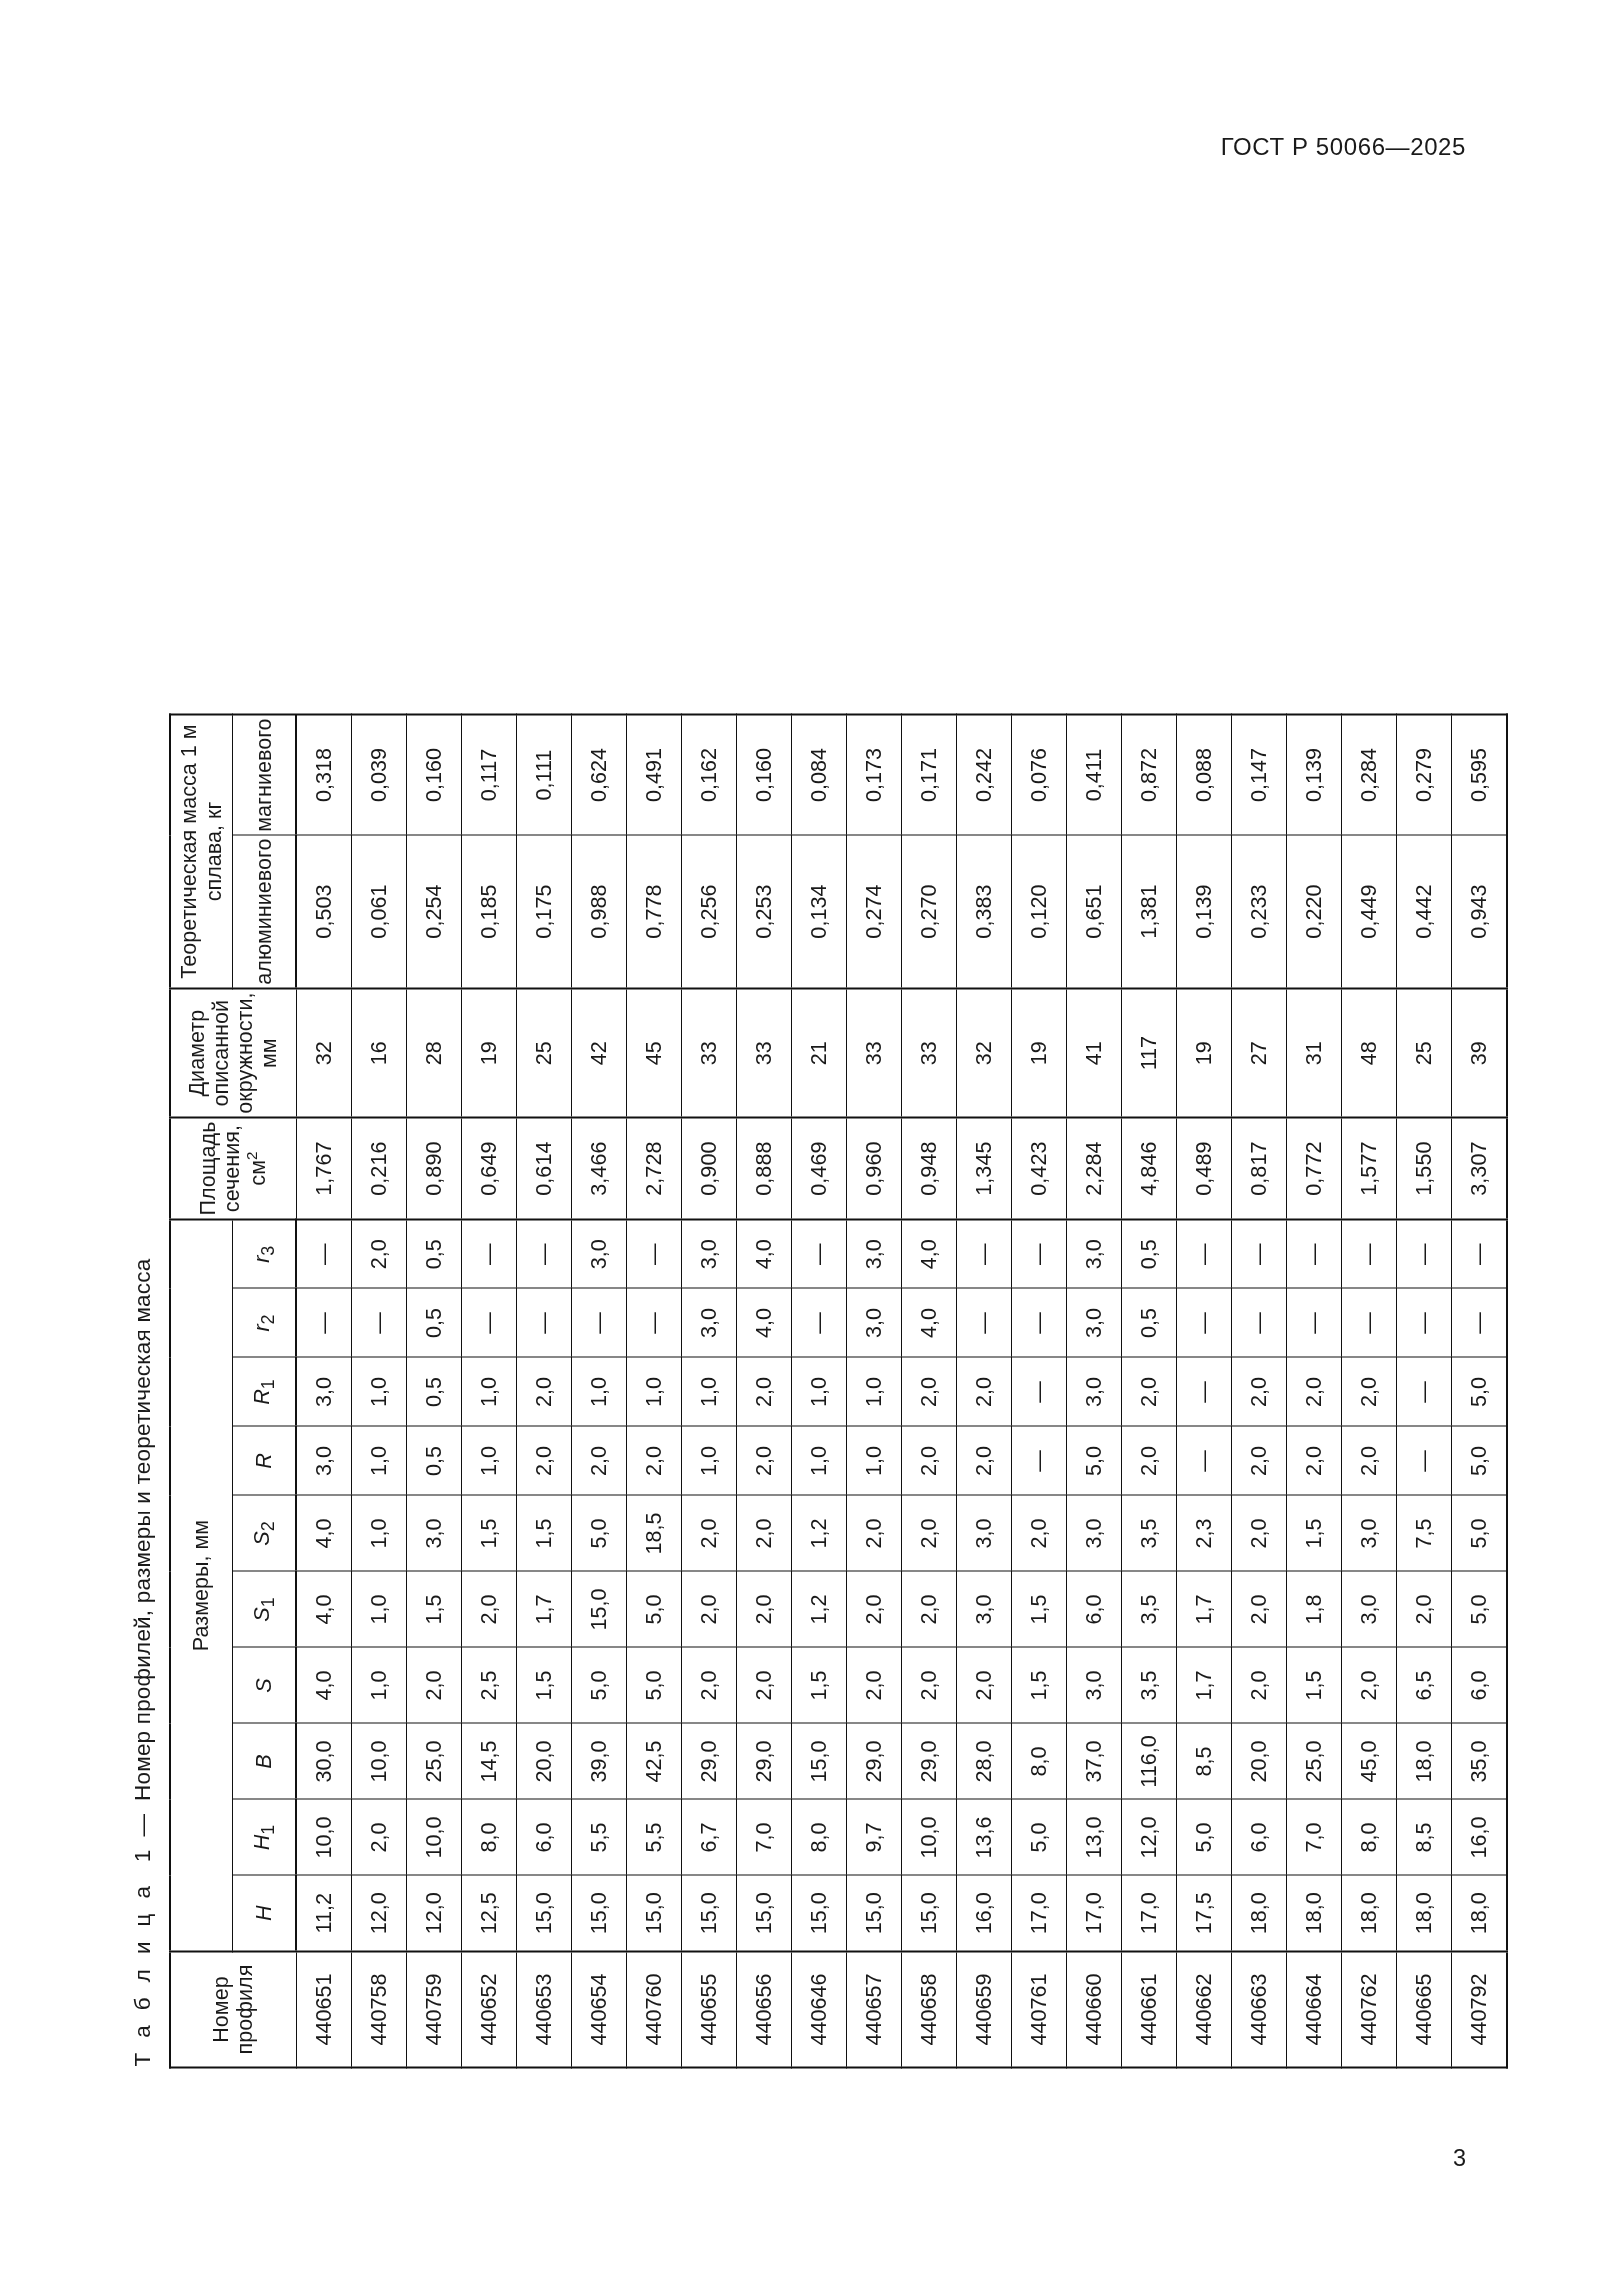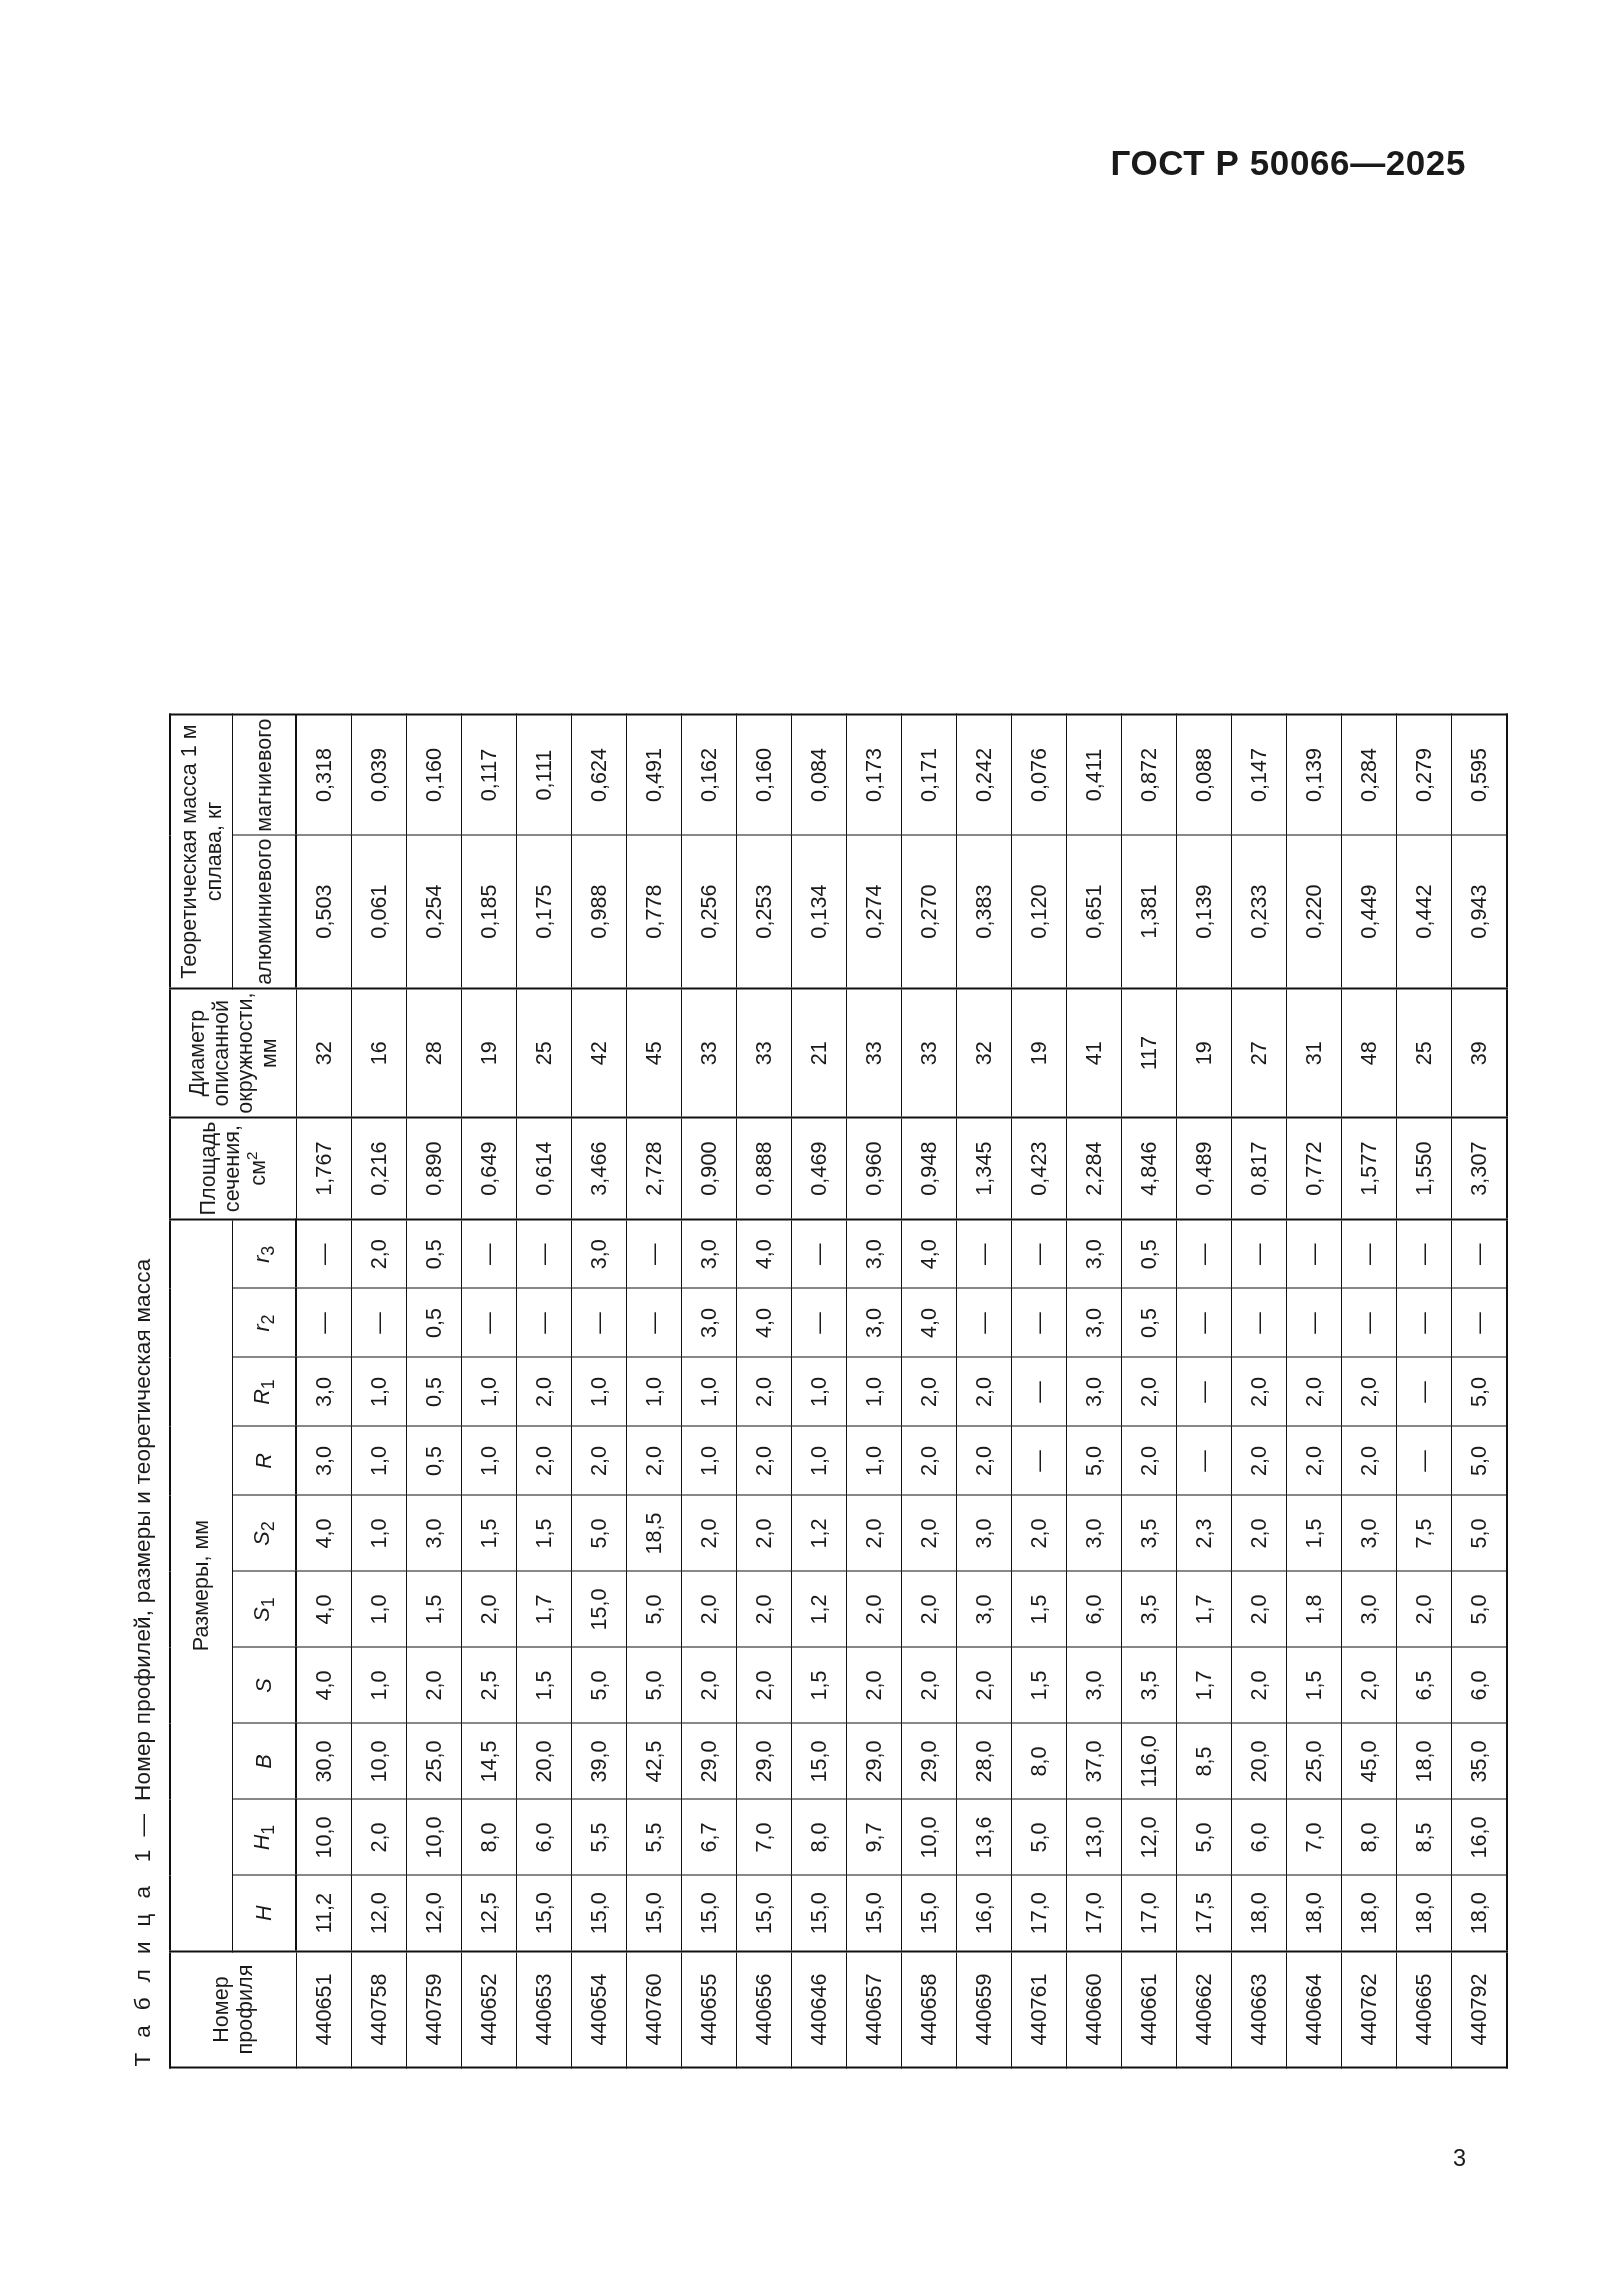--- a/index.html
+++ b/index.html
@@ -18,24 +18,24 @@
     position: relative;
     width: 1621px;
     height: 2293px;
     background: #ffffff;
     overflow: hidden;
   }
 
   
   .doc-header {
     position: absolute;
-    top: 143px;
+    top: 133px;
     right: 155px;
-    font-size: 35px;
-    font-weight: bold;
+    font-size: 24px;
+    font-weight: normal;
     letter-spacing: 0.6px;
     white-space: nowrap;
   }
 
   
   .page-number {
     position: absolute;
     bottom: 121px;
     right: 155px;
     font-size: 23.5px;

